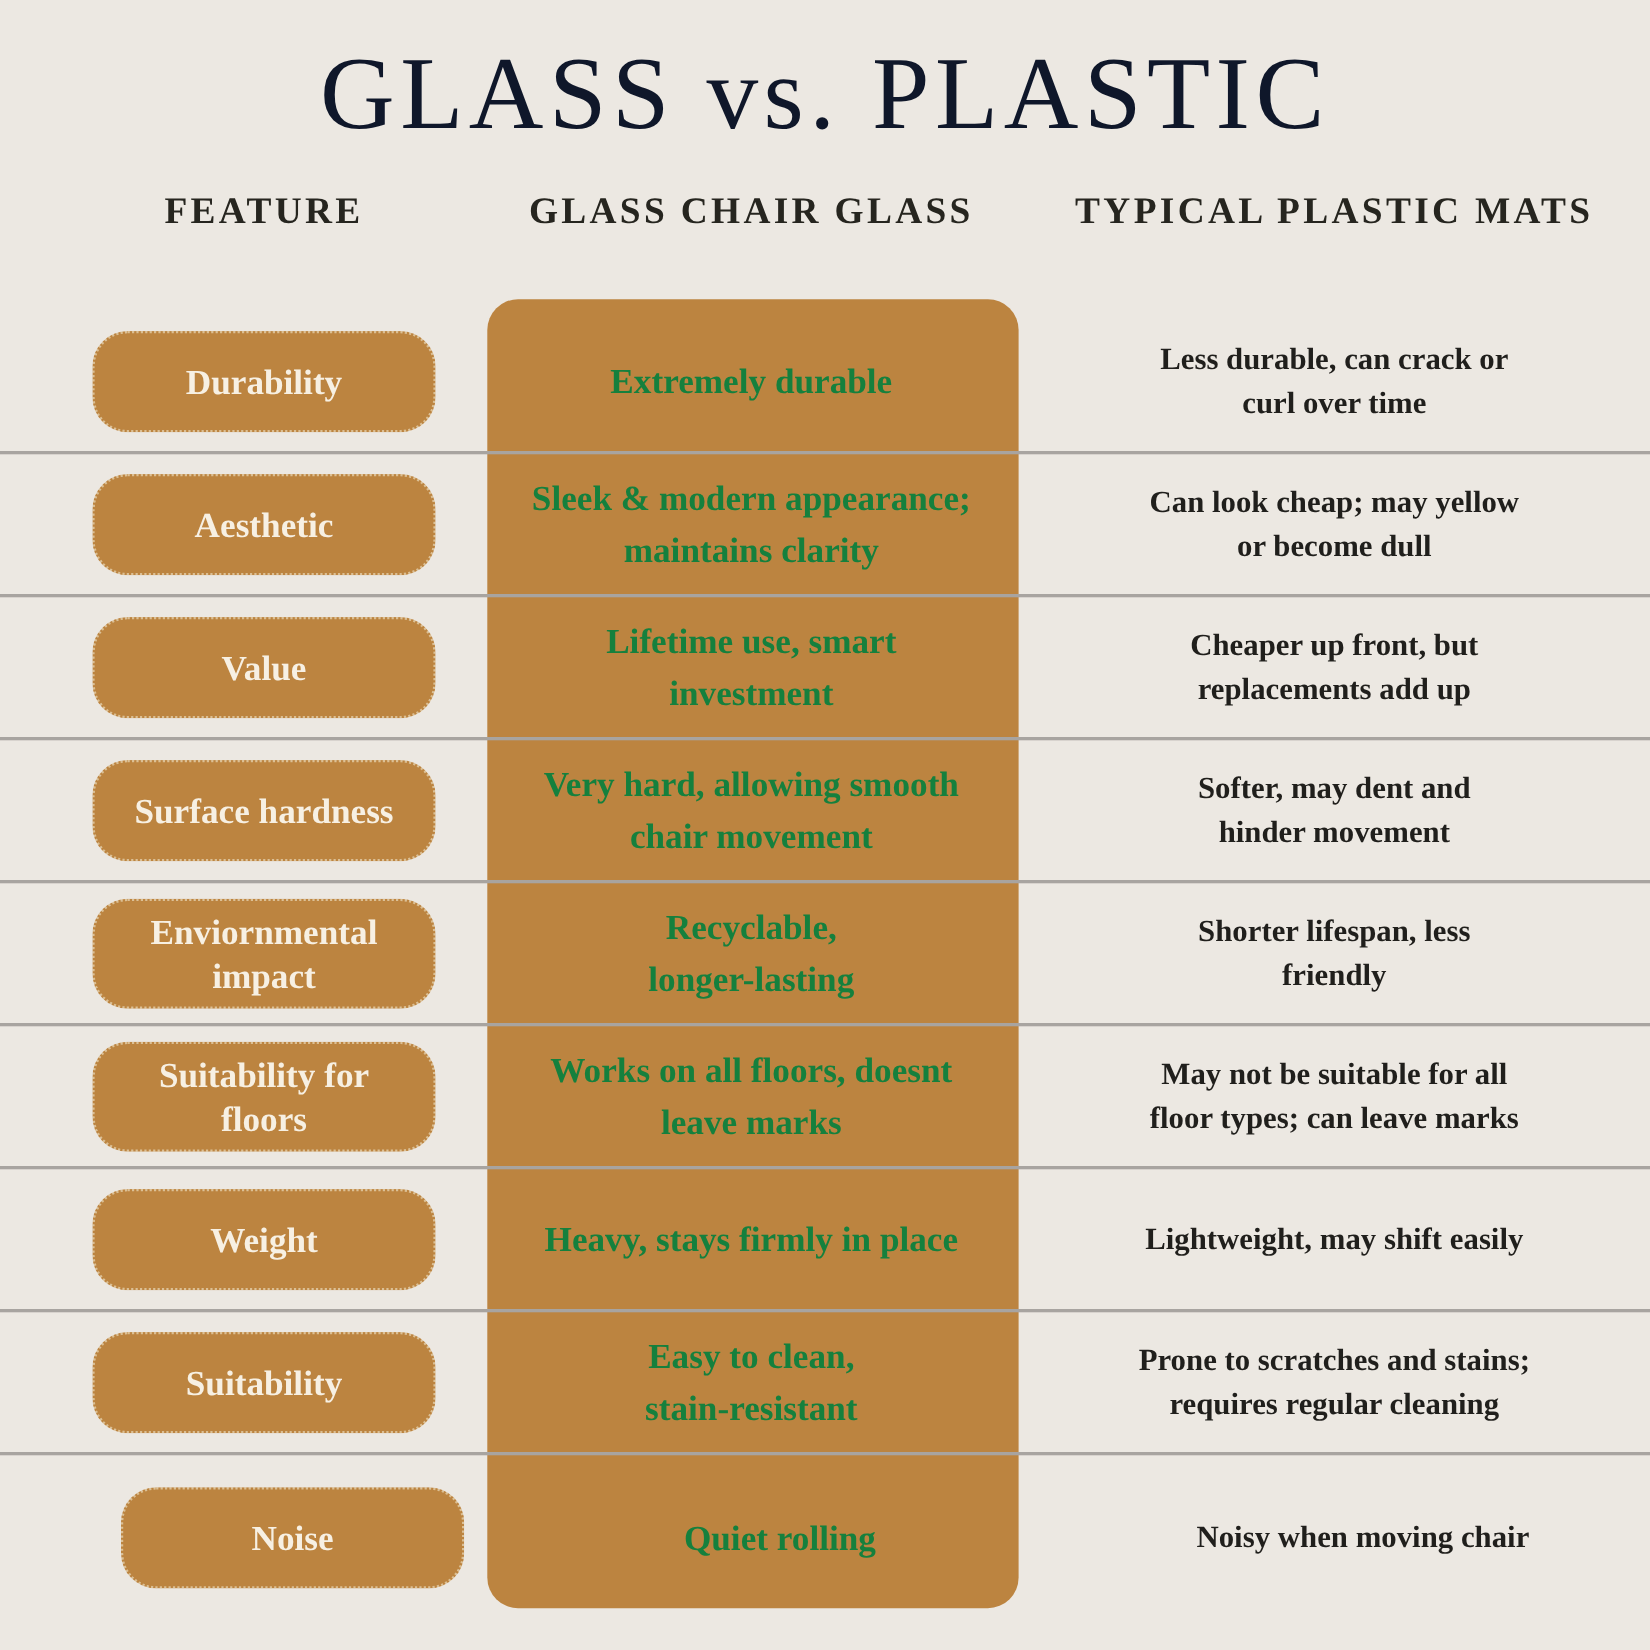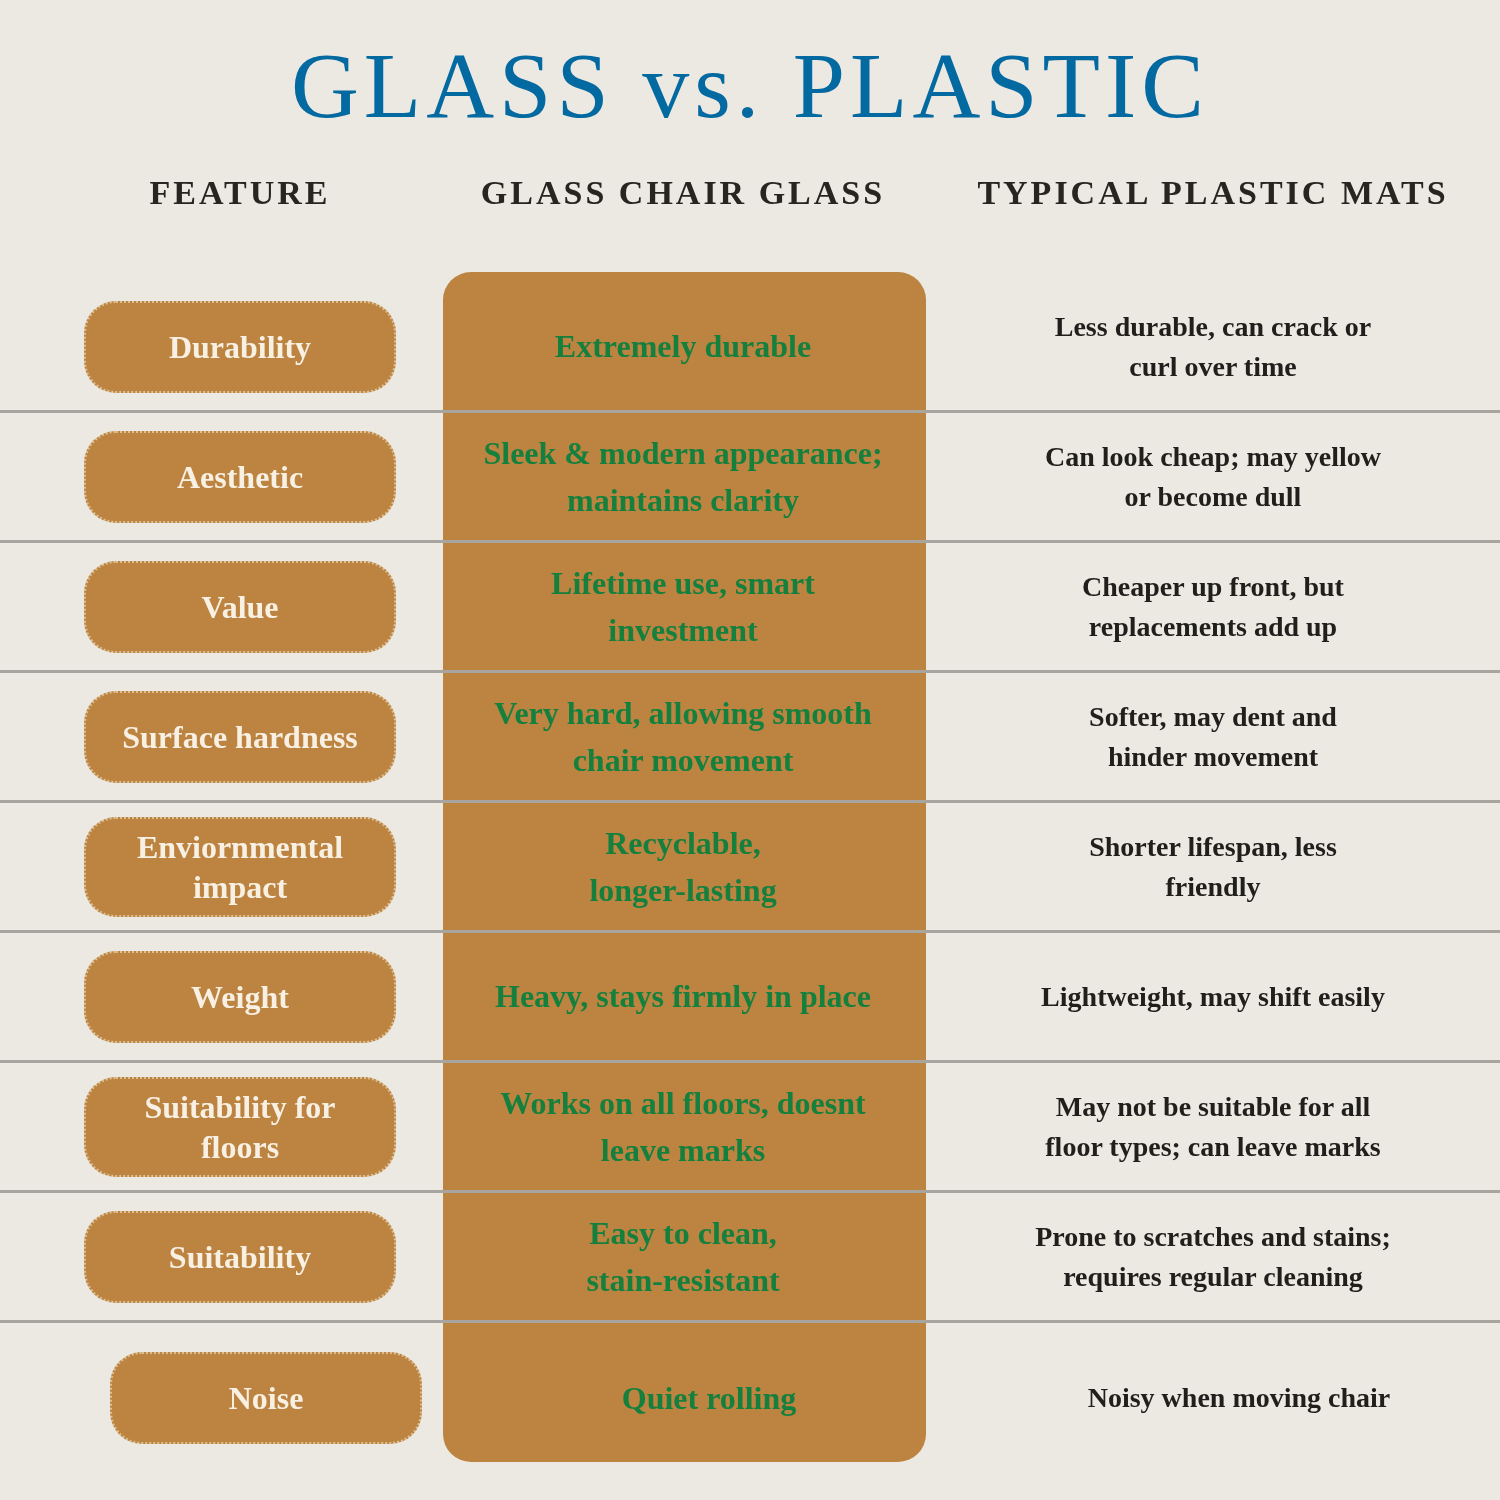--- a/index.html
+++ b/index.html
@@ -10,21 +10,21 @@
     position:relative;
     overflow:hidden;
   }
   .page { position:absolute; inset:0; width:1500px; height:1500px; }
 
   .title {
     position:absolute; top:36px; left:0; width:1500px;
     text-align:center;
     font-size:94px; line-height:1.05;
     letter-spacing:5px;
-    color:#0369a1;
+    color:#0f172a;
     font-weight:400;
   }
 
   .headers {
     position:absolute; top:174px; left:0; width:1500px;
     display:flex; align-items:flex-start;
     z-index:3;
   }
   .headers .hcell {
     text-align:center;
@@ -151,35 +151,35 @@
 impact</div>
       </div>
       <div class="cell-glass">Recyclable,
 longer-lasting</div>
       <div class="cell-plastic">Shorter lifespan, less
 friendly</div>
     </div>
 
     <div class="row">
       <div class="cell-feature">
-        <div class="pill">Weight</div>
-      </div>
-      <div class="cell-glass">Heavy, stays firmly in place</div>
-      <div class="cell-plastic">Lightweight, may shift easily</div>
-    </div>
-
-    <div class="row">
-      <div class="cell-feature">
         <div class="pill">Suitability for
 floors</div>
       </div>
       <div class="cell-glass">Works on all floors, doesnt
 leave marks</div>
       <div class="cell-plastic">May not be suitable for all
 floor types; can leave marks</div>
+    </div>
+
+    <div class="row">
+      <div class="cell-feature">
+        <div class="pill">Weight</div>
+      </div>
+      <div class="cell-glass">Heavy, stays firmly in place</div>
+      <div class="cell-plastic">Lightweight, may shift easily</div>
     </div>
 
     <div class="row">
       <div class="cell-feature">
         <div class="pill">Suitability</div>
       </div>
       <div class="cell-glass">Easy to clean,
 stain-resistant</div>
       <div class="cell-plastic">Prone to scratches and stains;
 requires regular cleaning</div>

